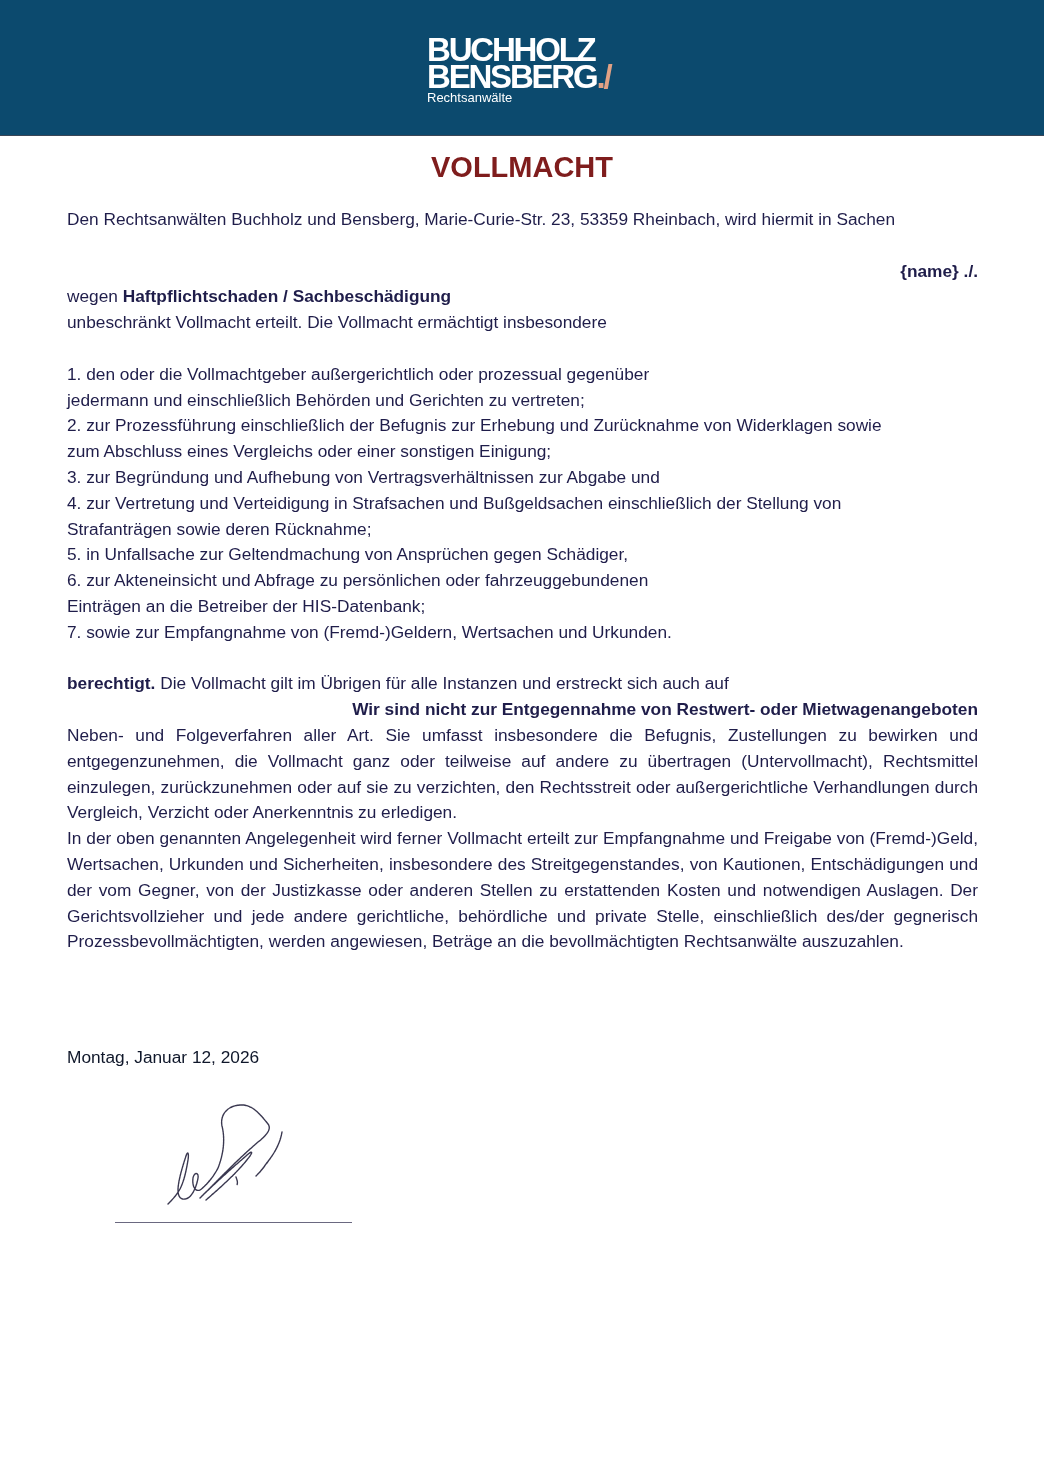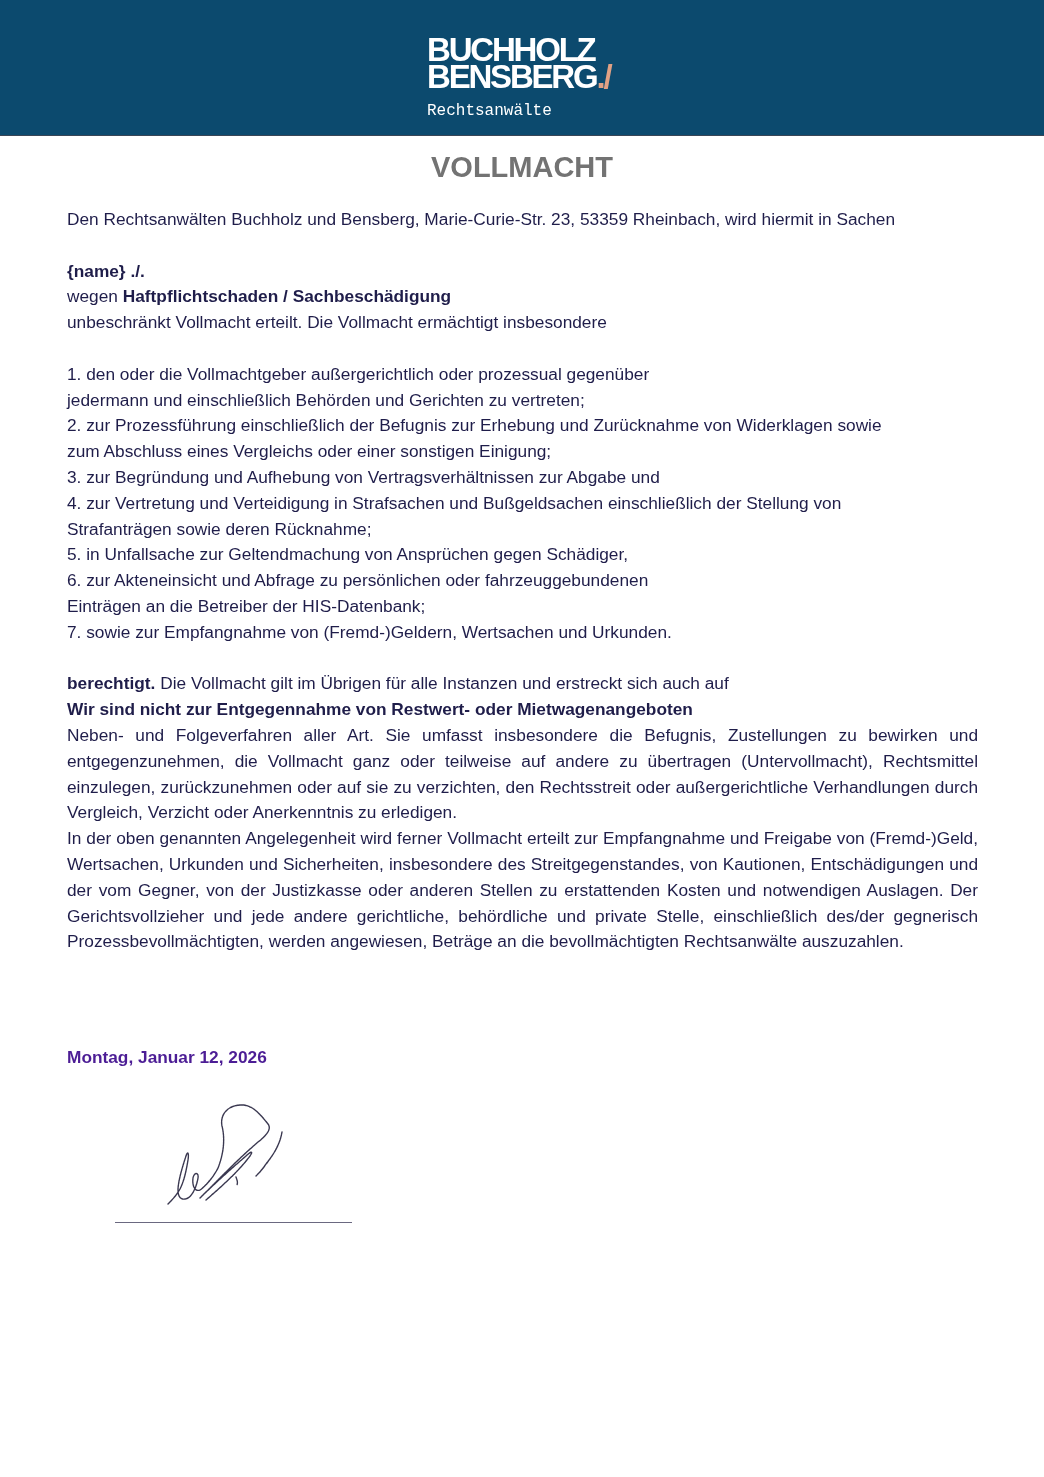--- a/index.html
+++ b/index.html
@@ -35,59 +35,58 @@
       font-weight: 700;
       font-size: 33px;
       line-height: 27px;
       letter-spacing: -2.2px;
       white-space: nowrap;
     }
     .logo-accent {
       color: #e1a184;
     }
     .logo-sub {
-      font-size: 16px;
+      font-size: 13px;
       line-height: 13px;
-      margin-top: 15px;
+      margin-top: 1px;
       letter-spacing: 0;
       font-weight: 400;
-      font-family: Liberation Mono, monospace;
     }
     .title {
       position: absolute;
       left: 0;
       top: 151px;
       width: 1044px;
       text-align: center;
       font-size: 29px;
       font-weight: 700;
-      color: #737373;
+      color: #7f1d1d;
       letter-spacing: 0px;
     }
     .content {
       position: absolute;
       left: 67px;
       top: 207px;
       width: 911px;
       font-size: 17.3px;
       line-height: 25.8px;
     }
     .p { margin: 0; }
-    .b { font-weight: 700; }
+    .b { font-weight: 700; text-align: right; }
     .gap { height: 25.8px; }
     .justify {
       text-align: justify;
     }
     .date {
       position: absolute;
       left: 67px;
       top: 1047px;
       font-size: 17.3px;
-      font-weight: 700;
-      color: #4c1d95;
+      font-weight: 400;
+      color: #0f172a;
     }
     .signature {
       position: absolute;
       left: 160px;
       top: 1092px;
       width: 150px;
       height: 125px;
     }
     .sig-line {
       position: absolute;

